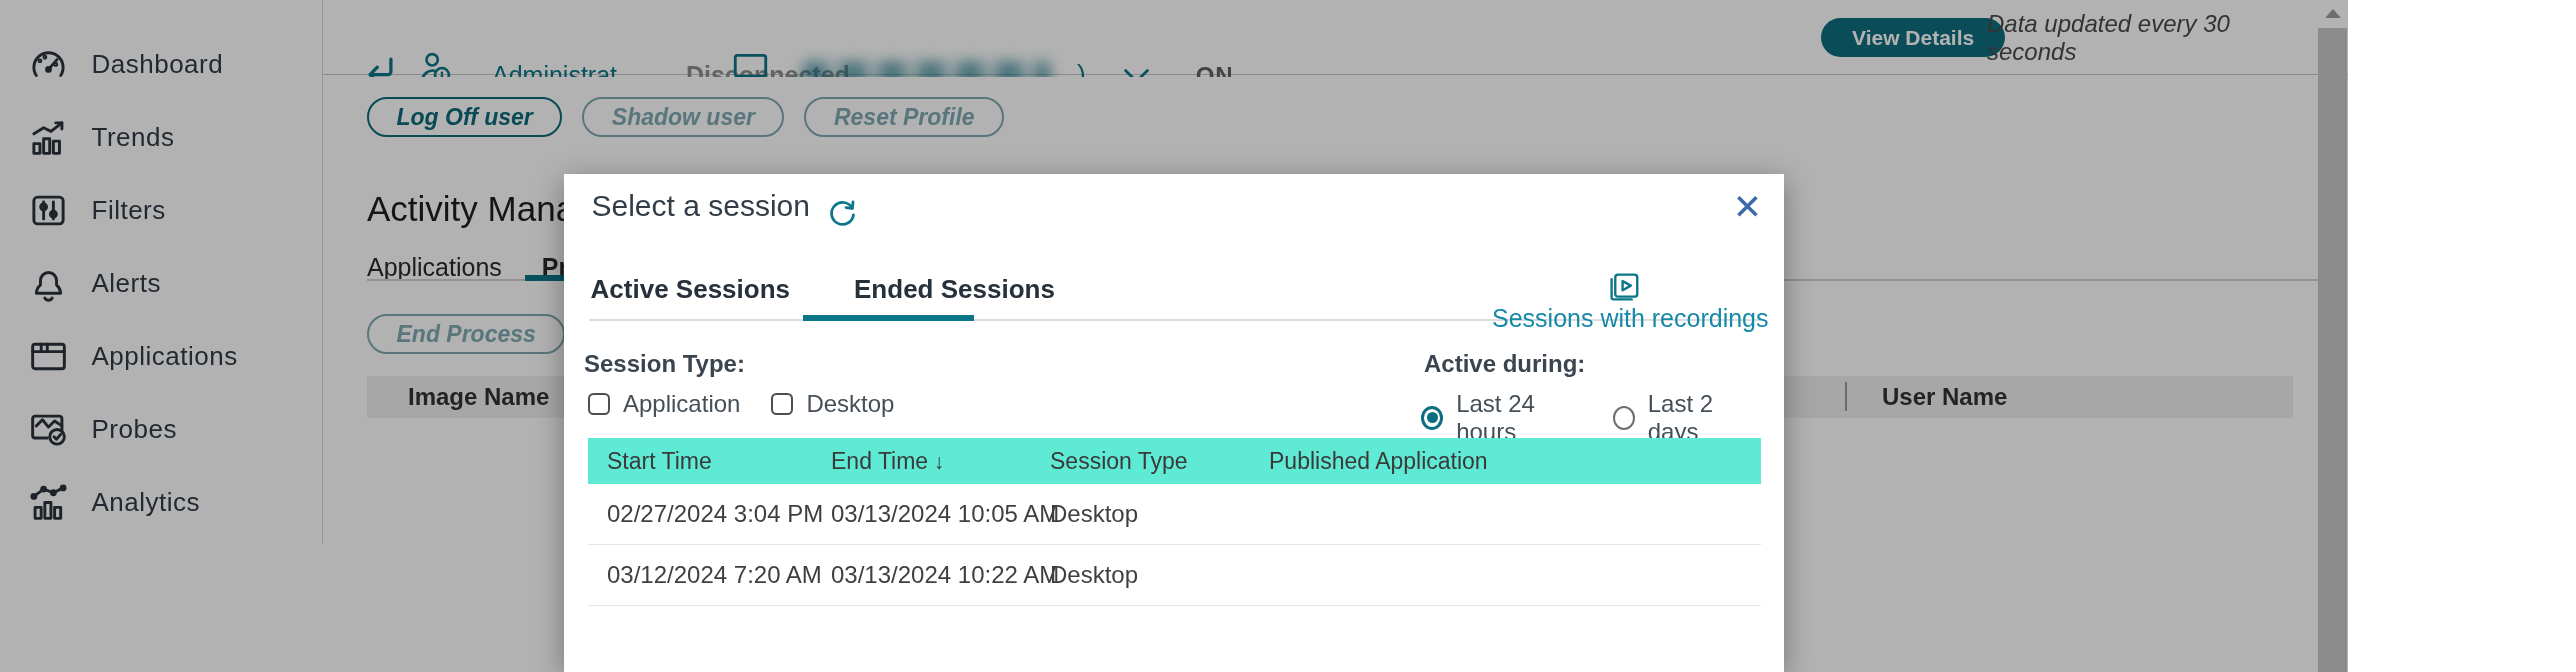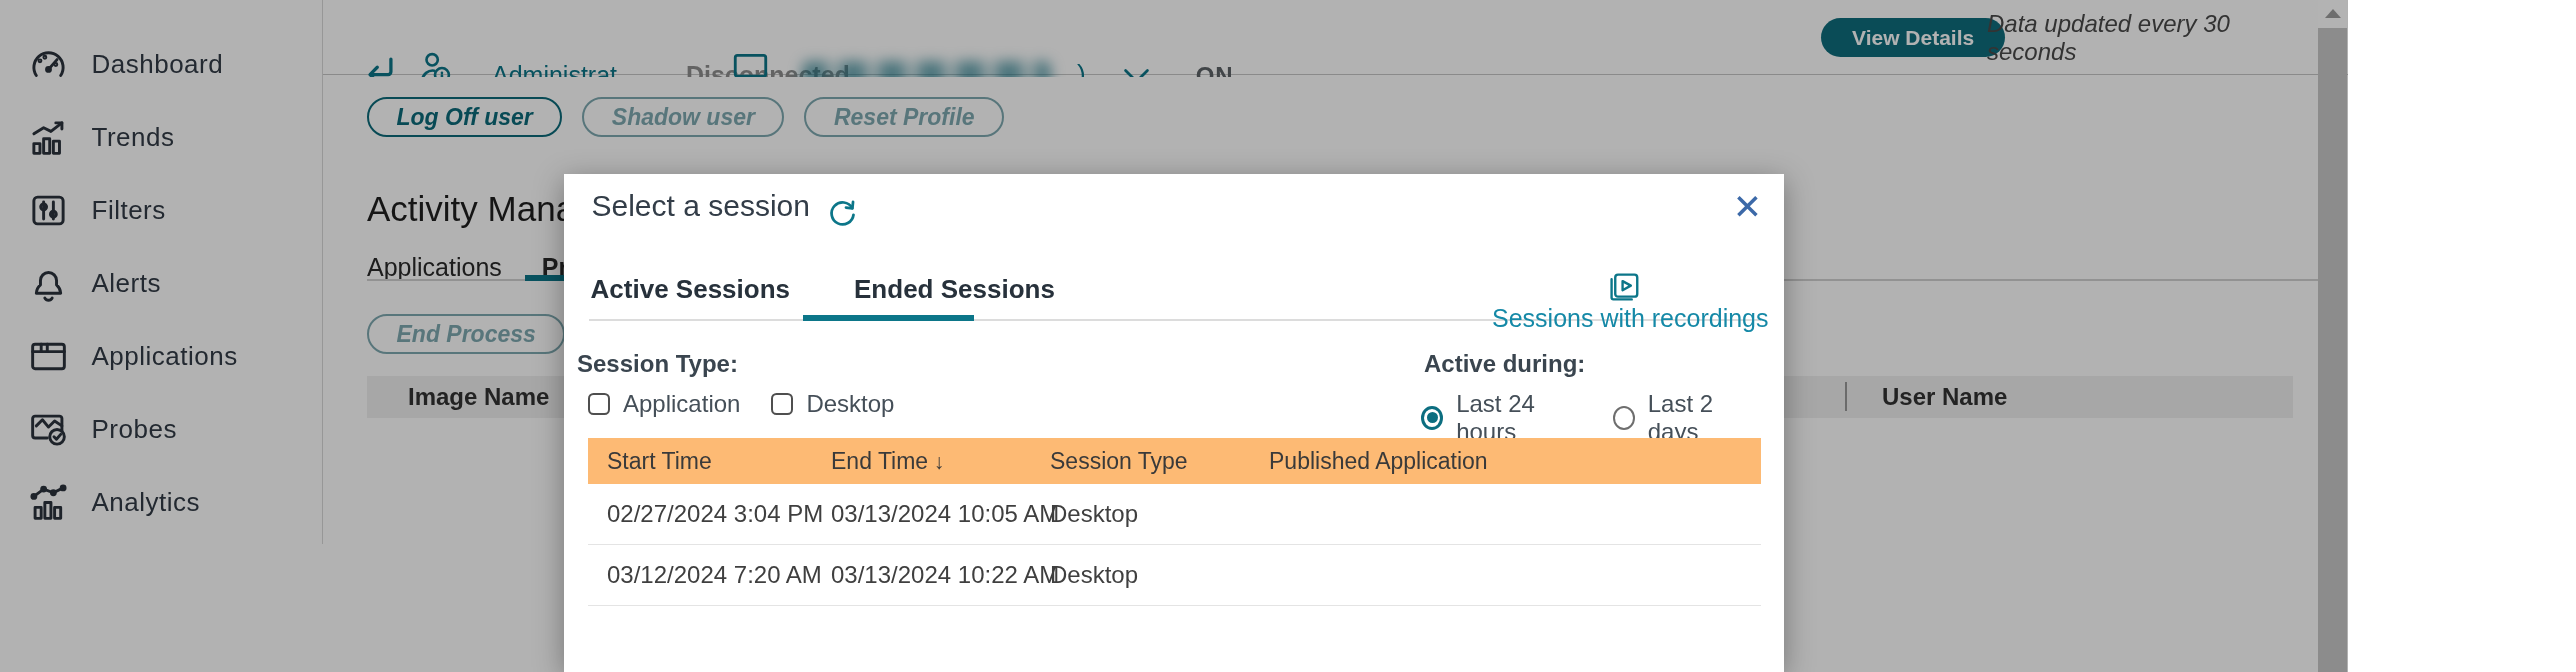--- a/index.html
+++ b/index.html
@@ -72,21 +72,21 @@
   .f-label { position:absolute; font-size:24px; font-weight:700; color:#3a454f; top:176px; }
   .f-row { position:absolute; top:216px; display:flex; align-items:center; }
   .checkbox { width:22px; height:22px; border:2.8px solid #4f4f4f; border-radius:5.5px; background:#ffffff; cursor:pointer; }
   .cb-lbl { font-size:24px; color:#454f58; margin:0 31px 0 13px; cursor:pointer; }
   .radio { width:24px; height:24px; border-radius:50%; border:2.8px solid #6e6e6e; background:#ffffff; cursor:pointer; position:relative; }
   .radio.sel { border:3.7px solid #0c6e80; }
   .radio.sel::after { content:""; position:absolute; left:2.8px; top:2.8px; width:11px; height:11px; border-radius:50%; background:#0c6e80; }
   .rd-lbl { font-size:24px; color:#454f58; margin:0 26px 0 13px; cursor:pointer; }
 
   .m-table { position:absolute; left:24px; top:264px; width:1173px; }
-  .m-thead { display:grid; grid-template-columns:224px 219px 219px 1fr; background:#fdba74; height:46px; align-items:center; }
+  .m-thead { display:grid; grid-template-columns:224px 219px 219px 1fr; background:#5eead4; height:46px; align-items:center; }
   .m-th { font-size:23px; color:#3a3a3a; padding-left:19px; cursor:pointer; }
   .sort-ic { font-size:21px; color:#3a3a3a; margin-left:5.5px; }
   .m-row { display:grid; grid-template-columns:224px 219px 219px 1fr; height:61px; align-items:center; border-bottom:1.8px solid #e4e4e4; cursor:pointer; }
   .m-td { font-size:24px; color:#3f3f3f; padding-left:19px; white-space:nowrap; }
 
   
   .scrollbar { position:absolute; left:2318px; top:0; width:29px; height:672px; z-index:30; background:#b3b3b3; }
   .sb-up { position:absolute; left:0; top:0; width:29px; height:27.5px; background:#b3b3b3; display:flex; align-items:center; justify-content:center; cursor:pointer; }
   .sb-up::after { content:""; width:0; height:0; border-left:8.3px solid transparent; border-right:8.3px solid transparent; border-bottom:9.2px solid #6e6e6e; }
   .sb-thumb { position:absolute; left:0; top:27.5px; width:29px; height:645px; background:#8c8c8c; cursor:pointer; }
@@ -273,21 +273,21 @@
 
       <span class="rec-link">
         <svg width="33" height="33" viewBox="0 0 36 36" fill="none" stroke="#0c7689" stroke-width="2.6" stroke-linecap="round" stroke-linejoin="round">
             <rect x="9" y="4" width="24" height="24" rx="3"></rect>
             <path d="M17 11 L26 16 L17 21 Z"></path>
             <path d="M5 9 v20 a2 2 0 0 0 2 2 h20"></path>
           </svg>
         <span class="txt">Sessions with recordings</span>
       </span>
 
-      <span class="f-label" style="left:13px;">Session Type:</span>
+      <span class="f-label" style="left:20px;">Session Type:</span>
       <div class="f-row" style="left:24px;">
         <span class="checkbox"></span>
         <span class="cb-lbl">Application</span>
         <span class="checkbox"></span>
         <span class="cb-lbl">Desktop</span>
       </div>
 
       <span class="f-label" style="left:860px;">Active during:</span>
       <div class="f-row" style="left:857px;">
         <span class="radio sel"></span>

